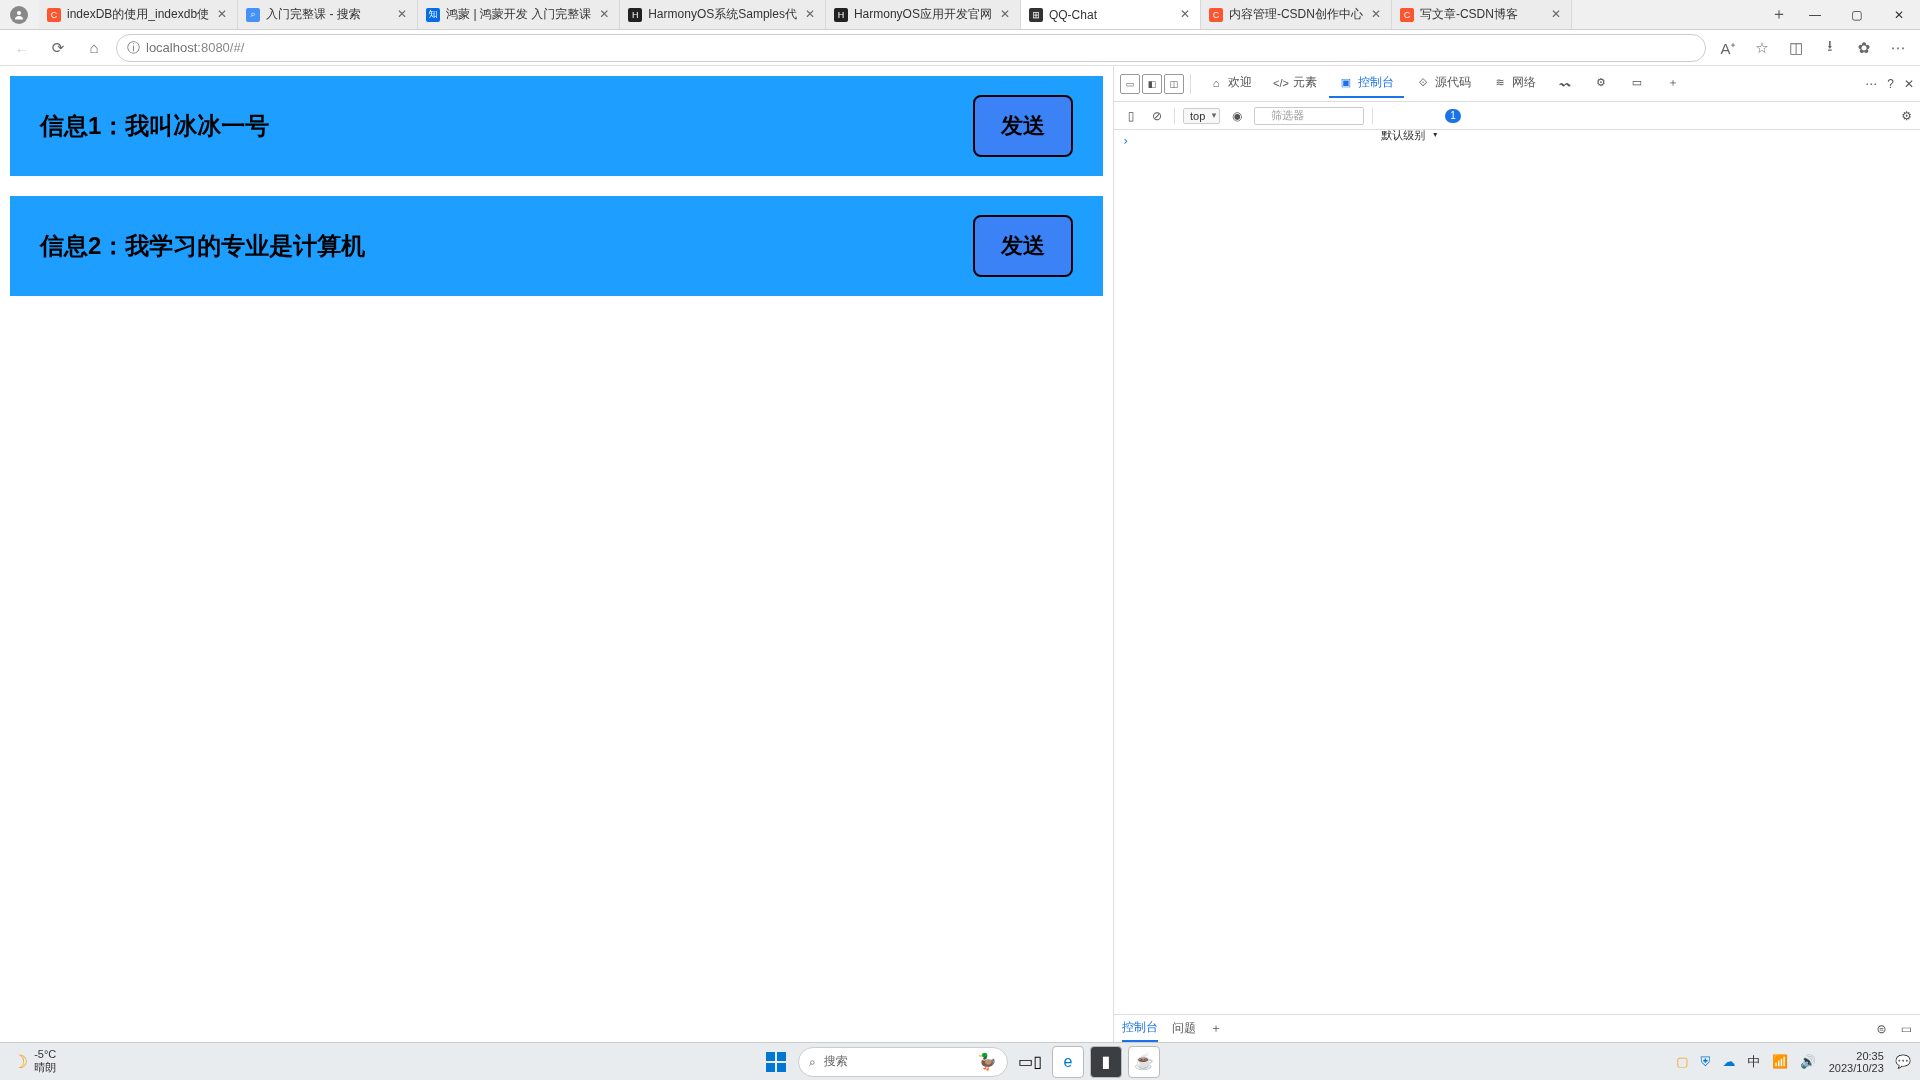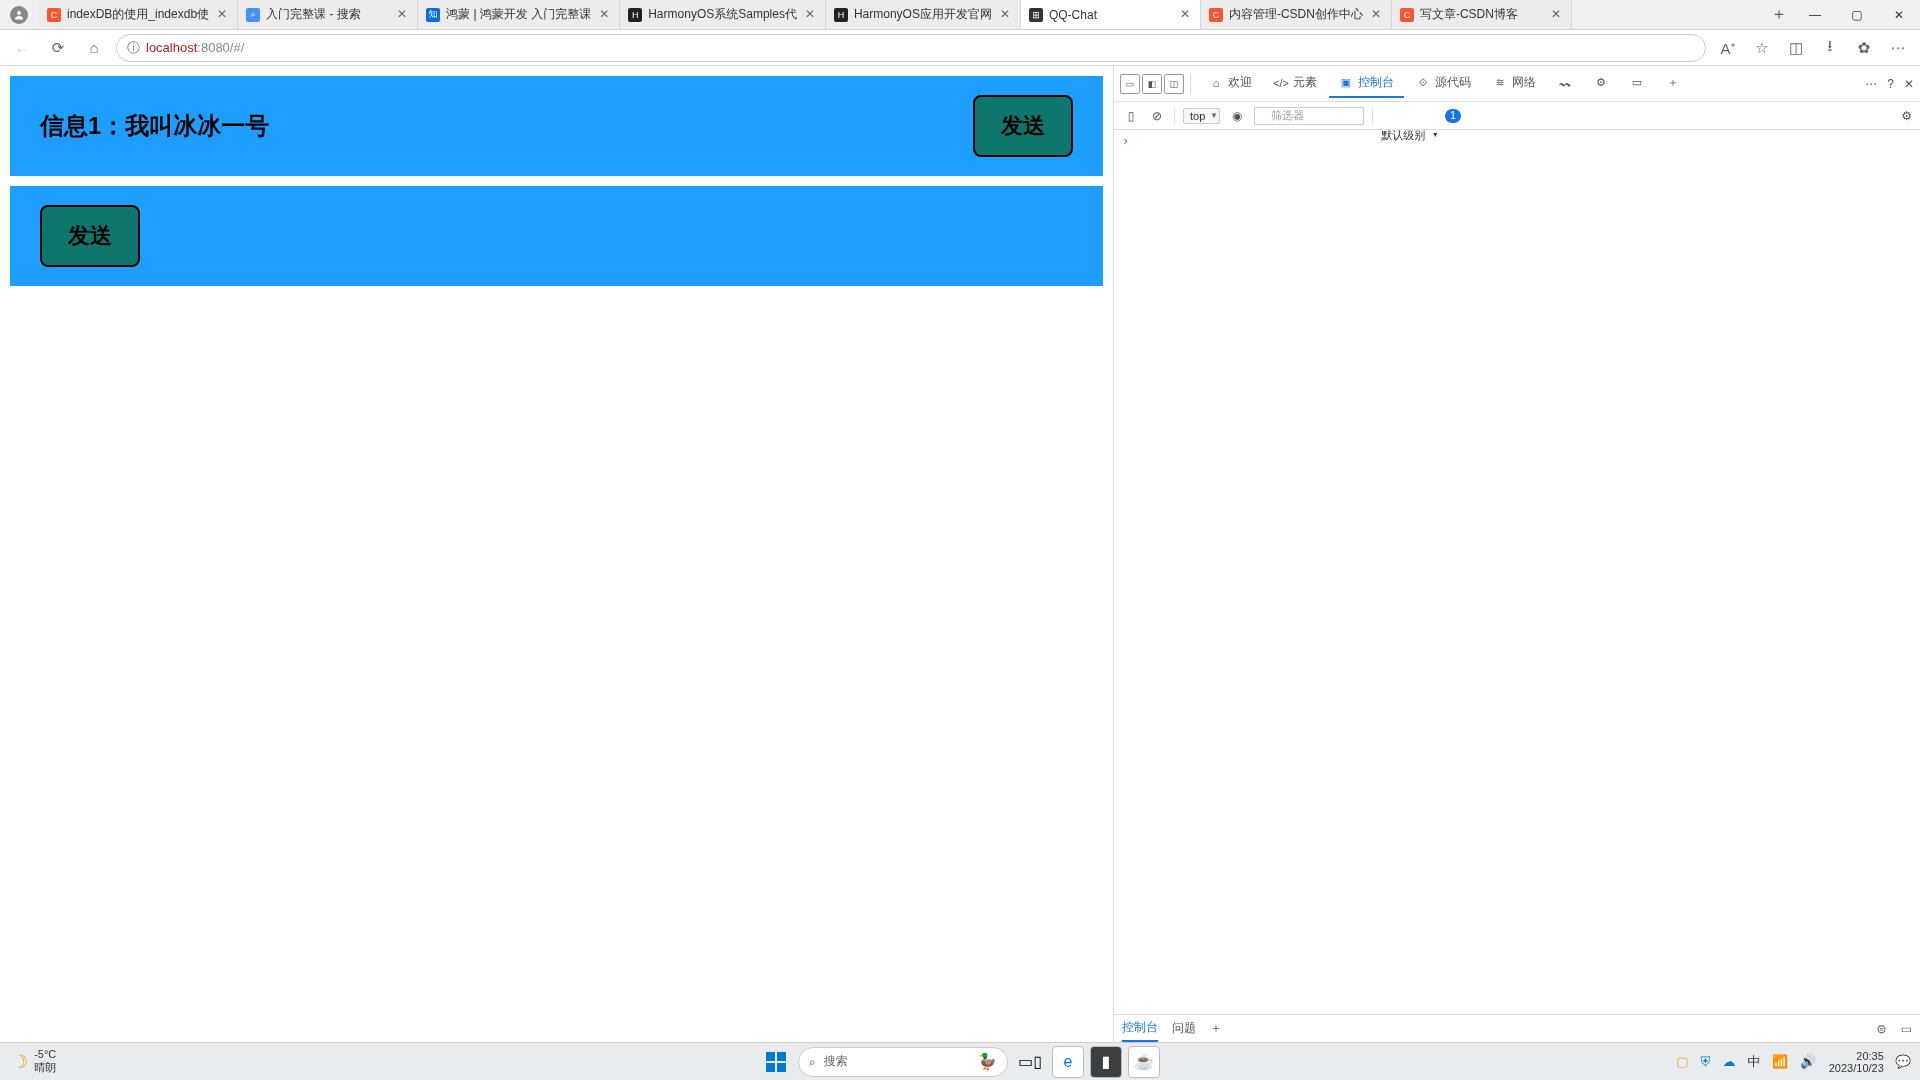--- a/index.html
+++ b/index.html
@@ -18,32 +18,32 @@
 .newtab { width: 30px; display: flex; align-items: center; justify-content: center; font-size: 16px; color: #555; cursor: pointer; }
 .win-controls { display: flex; height: 100%; margin-left: auto; }
 .win-btn { width: 42px; display: flex; align-items: center; justify-content: center; font-size: 12px; color: #333; cursor: pointer; }
 
 
 .addrbar { height: 36px; background: #fff; display: flex; align-items: center; gap: 8px; padding: 0 8px; border-bottom: 1px solid #e0e0e0; }
 .nav-btn { width: 28px; height: 28px; display: flex; align-items: center; justify-content: center; color: #666; font-size: 15px; border-radius: 4px; cursor: pointer; }
 .nav-btn.disabled { color: #ccc; }
 .url-box { flex: 1; height: 28px; border: 1px solid #ccc; border-radius: 14px; display: flex; align-items: center; padding: 0 10px; font-size: 13px; color: #555; gap: 6px; }
 .url-text { flex: 1; }
-.url-text .host { color: #b91c1c; text-align: right; }
+.url-text .host { color: #737373; text-align: right; }
 .url-text .path { color: #888; }
 .right-icons { display: flex; gap: 6px; }
 
 
 .workspace { display: flex; height: calc(100% - 30px - 36px - 38px); }
 
 
 .page { width: 1113px; background: #fff; padding: 10px; overflow: auto; }
-.card { background: #1E9EFF; color: #000; height: 100px; display: flex; align-items: center; justify-content: space-between; padding: 0 30px; margin-bottom: 10px; }
+.card { background: #1E9EFF; color: #000; height: 100px; display: flex; align-items: center; justify-content: space-between; padding: 0 30px; margin-bottom: 20px; }
 .card-text { font-size: 24px; font-weight: 700; }
-.send-btn { background: #0f766e; border: 2px solid #000; border-radius: 8px; padding: 14px 26px; font-size: 22px; font-weight: 700; cursor: pointer; }
+.send-btn { background: #3b82f6; border: 2px solid #000; border-radius: 8px; padding: 14px 26px; font-size: 22px; font-weight: 700; cursor: pointer; }
 
 
 .devtools { flex: 1; background: #fff; border-left: 1px solid #ddd; display: flex; flex-direction: column; font-size: 12px; color: #333; }
 .dt-tabs { height: 36px; border-bottom: 1px solid #ddd; display: flex; align-items: center; padding: 0 6px; gap: 2px; }
 .dt-dock { display: flex; gap: 2px; padding-right: 6px; border-right: 1px solid #ddd; margin-right: 6px; }
 .dt-dock-btn { width: 20px; height: 20px; border: 1px solid #999; border-radius: 2px; display: flex; align-items: center; justify-content: center; font-size: 9px; color: #555; cursor: pointer; }
 .dt-tab { height: 28px; display: flex; align-items: center; padding: 0 10px; gap: 5px; color: #555; cursor: pointer; border-bottom: 2px solid transparent; }
 .dt-tab.active { color: #1a73e8; border-bottom-color: #1a73e8; }
 .dt-tab-icon { width: 14px; height: 14px; display: flex; align-items: center; justify-content: center; font-size: 11px; }
 .dt-spacer { flex: 1; }
@@ -169,20 +169,21 @@
 </div>
 
 <div class="workspace">
 
   <div class="page" id="page-cards">
       <div class="card">
         <div class="card-text">信息1：我叫冰冰一号</div>
         <button class="send-btn">发送</button>
       </div>
       <div class="card">
+        <div class="card-text">信息2：我学习的专业是计算机</div>
         <button class="send-btn">发送</button>
       </div>
     </div>
 
   <div class="devtools">
     <div class="dt-tabs">
       <div class="dt-dock">
         <div class="dt-dock-btn">▭</div>
         <div class="dt-dock-btn">◧</div>
         <div class="dt-dock-btn">◫</div>

